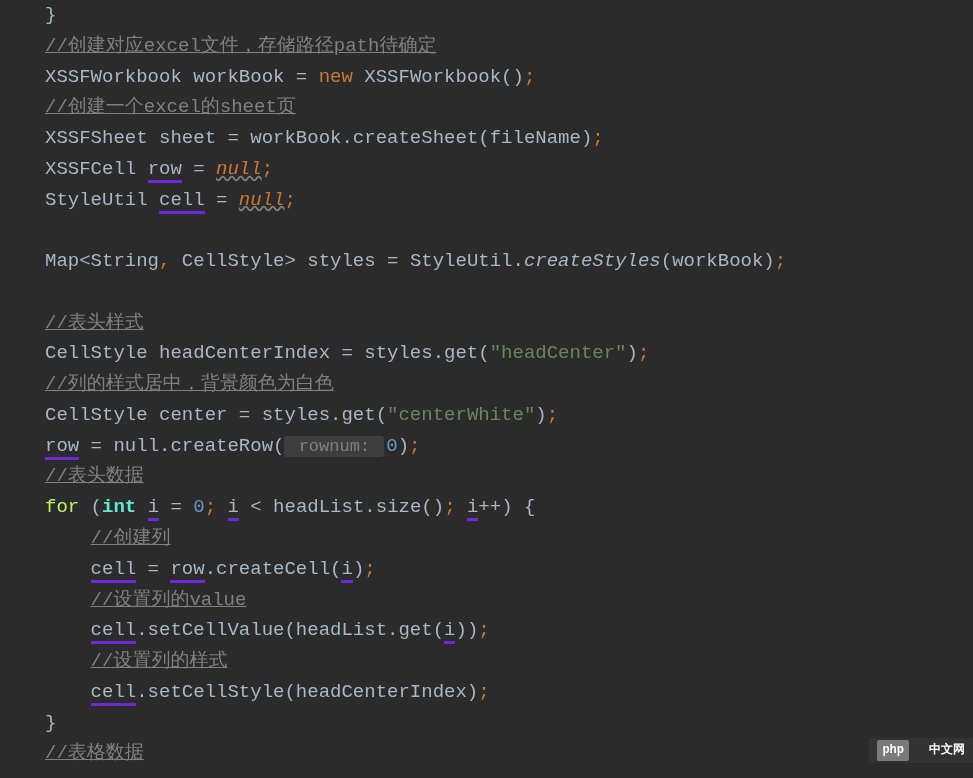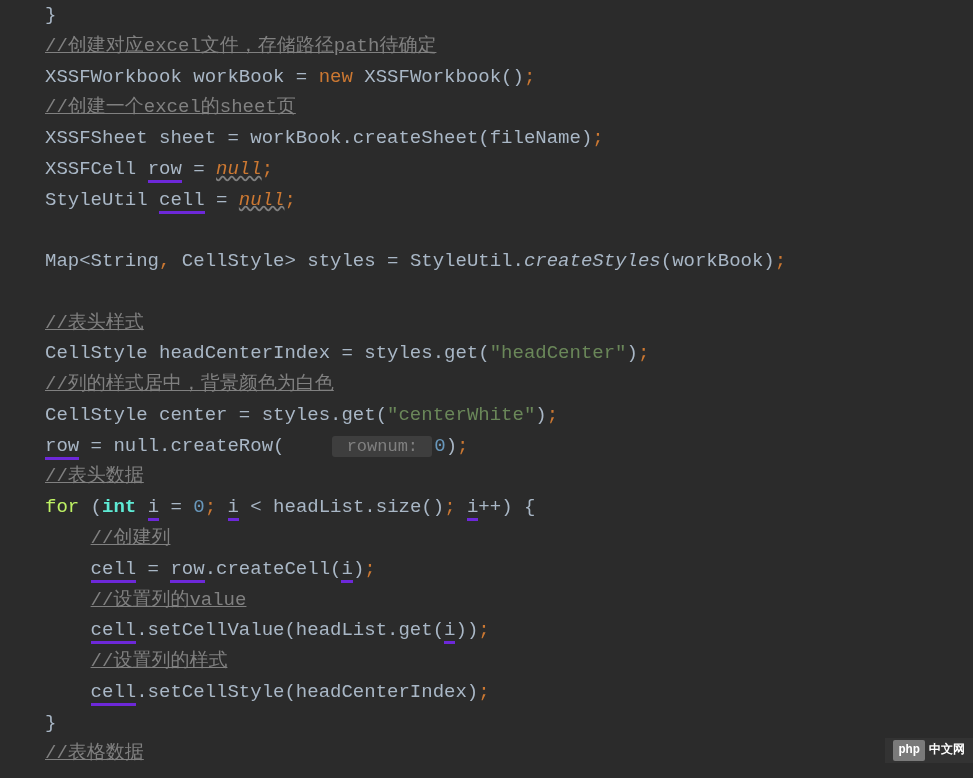--- a/index.html
+++ b/index.html
@@ -38,34 +38,33 @@
       text-decoration-skip-ink: none;
       font-style: italic;
     }
     .param-hint {
       background-color: #3e3e3e;
       color: #808080;
       padding: 1px 4px;
       border-radius: 3px;
       font-size: 17px;
       margin-right: 2px;
-      margin-left: 48px;
     }
     .logo-badge {
       position: absolute;
       bottom: 15px;
       right: 0;
       background-color: #333;
       color: #fff;
       padding: 2px 8px;
       font-size: 12px;
       font-weight: bold;
       display: flex;
       align-items: center;
-      gap: 4px;
+      gap: 20px;
     }
     .logo-badge .php-text {
       background: #7a7a7a;
       padding: 1px 5px;
       border-radius: 2px;
       font-weight: bold;
       color: #fff;
     }
   </style>
 </head>

